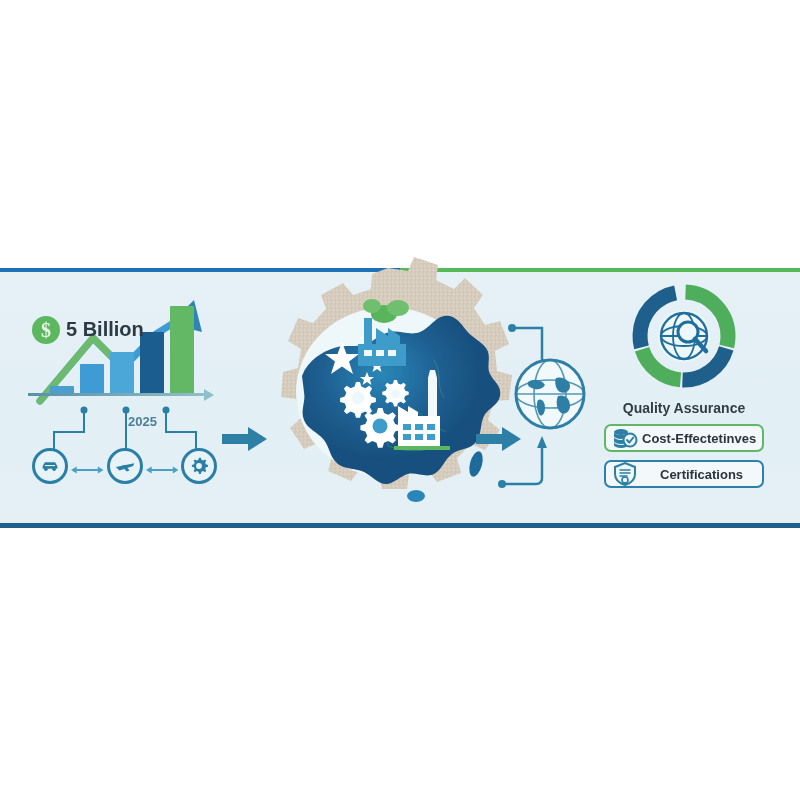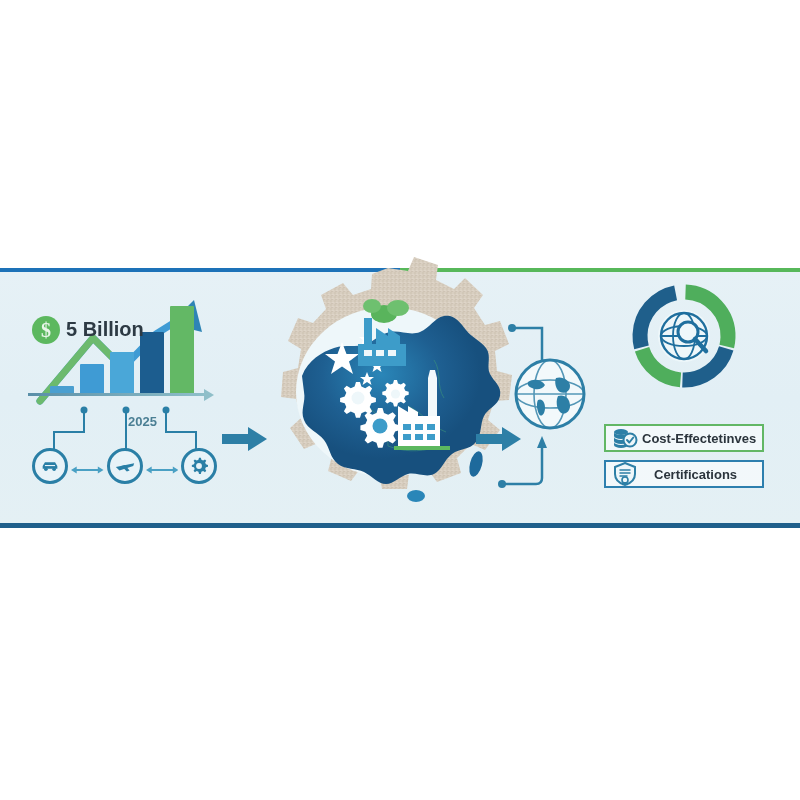--- a/index.html
+++ b/index.html
@@ -47,28 +47,28 @@
 
   
   .globe-wrap{position:absolute;left:512px;top:88px;width:76px;height:76px;}
   .link-svg{position:absolute;left:480px;top:20px;width:160px;height:240px;}
 
   
   .right-panel{position:absolute;left:600px;top:14px;width:190px;height:230px;}
   .donut{position:absolute;left:30px;top:0px;width:108px;height:108px;}
   .qa-label{position:absolute;left:0;top:118px;width:168px;text-align:center;
     font-size:14px;font-weight:bold;color:#333c44;}
-  .pill{position:absolute;left:4px;width:160px;height:28px;border-radius:0;
+  .pill{position:absolute;left:4px;width:160px;height:28px;border-radius:7px;
     display:flex;align-items:center;box-sizing:border-box;padding-left:6px;
     background:rgba(255,255,255,0.55);}
   .pill.cost{top:142px;border:2px solid #62b765;}
   .pill.cert{top:178px;border:2px solid #2d7fae;}
   .pill-icon{width:26px;height:24px;flex:0 0 26px;margin-right:4px;}
   .pill-text{font-size:13px;font-weight:bold;color:#2b343c;white-space:nowrap;}
-  .pill.cert .pill-text{margin-left:12px;}
+  .pill.cert .pill-text{margin-left:18px;}
 </style>
 </head>
 <body>
 
 <div class="canvas">
 
   <div class="banner">
     <div class="top-border left"></div>
     <div class="top-border right"></div>
     <div class="bottom-border"></div>
@@ -290,20 +290,21 @@
           <g stroke="#1f6f9e" stroke-width="1.8" fill="none">
             <ellipse cx="54" cy="54" rx="23" ry="10"></ellipse>
             <ellipse cx="54" cy="54" rx="11" ry="23"></ellipse>
             <line x1="31" y1="54" x2="77" y2="54"></line>
           </g>
           <circle cx="58" cy="50" r="10" fill="#eef7fa" stroke="#1f6f9e" stroke-width="3"></circle>
           <line x1="65" y1="57" x2="76" y2="69" stroke="#1f6f9e" stroke-width="4.5" stroke-linecap="round"></line>
         </g>
       </svg>
 
+      <div class="qa-label">Quality Assurance</div>
 
       <div class="pill cost">
         <svg class="pill-icon" viewBox="0 0 26 24">
           <g fill="#2d7fa6">
             <ellipse cx="9" cy="6" rx="7" ry="3"></ellipse>
             <path d="M2 6 v4 a7 3 0 0 0 14 0 V6 a7 3 0 0 1 -14 0 Z"></path>
             <path d="M2 11 v4 a7 3 0 0 0 14 0 v-4 a7 3 0 0 1 -14 0 Z"></path>
             <path d="M2 16 v3 a7 3 0 0 0 14 0 v-3 a7 3 0 0 1 -14 0 Z"></path>
           </g>
           <circle cx="18" cy="14" r="6.5" fill="#eef7fa" stroke="#2d7fa6" stroke-width="2"></circle>

